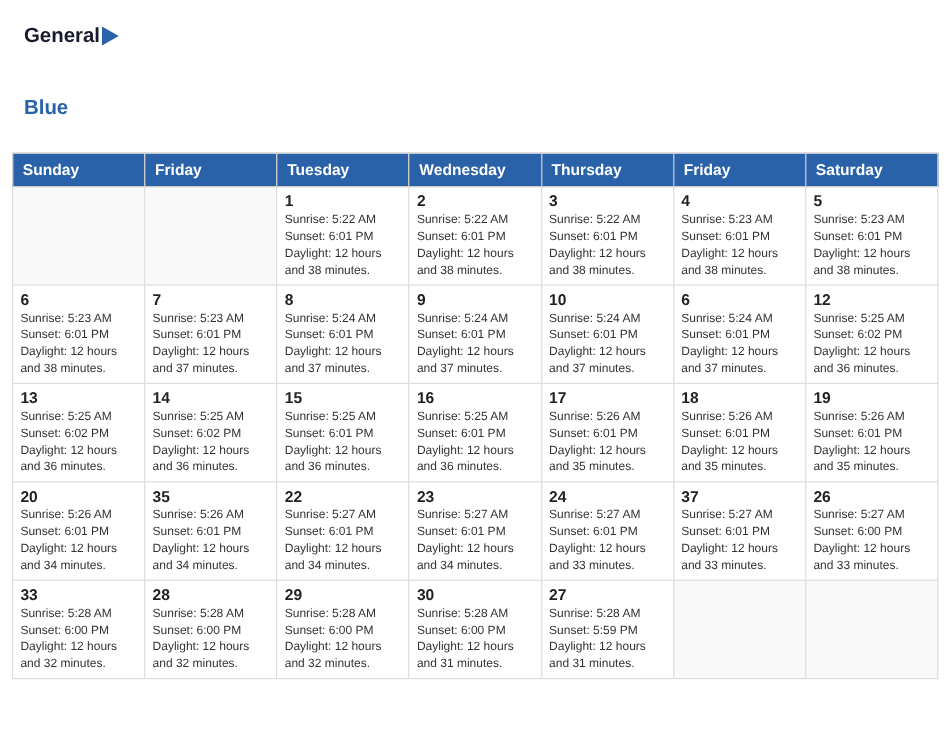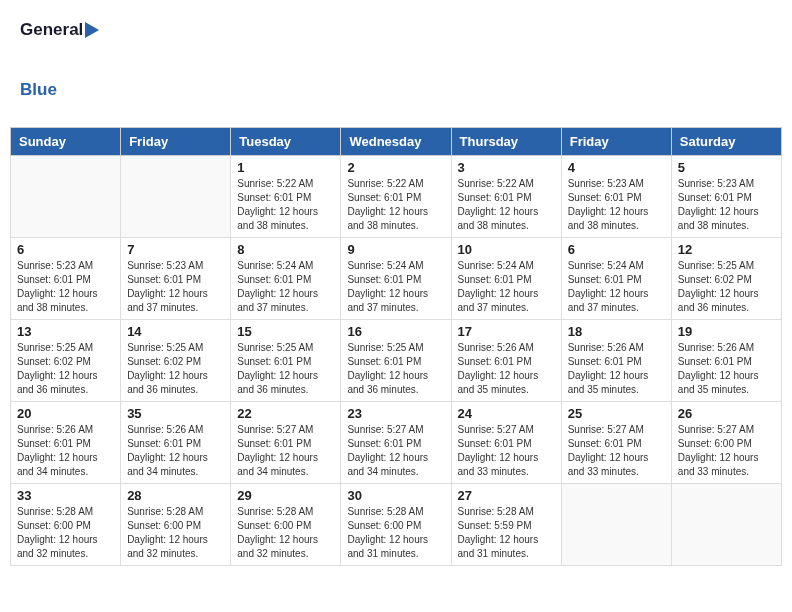--- a/index.html
+++ b/index.html
@@ -293,21 +293,21 @@
 and 34 minutes.</div>
         </td>
         <td>
           <span class="day-number">24</span>
           <div class="cell-text" style="white-space: pre-line;">Sunrise: 5:27 AM
 Sunset: 6:01 PM
 Daylight: 12 hours
 and 33 minutes.</div>
         </td>
         <td>
-          <span class="day-number">25</span>
+          <span class="day-number">37</span>
           <div class="cell-text" style="white-space: pre-line;">Sunrise: 5:27 AM
 Sunset: 6:01 PM
 Daylight: 12 hours
 and 33 minutes.</div>
         </td>
         <td>
           <span class="day-number">26</span>
           <div class="cell-text" style="white-space: pre-line;">Sunrise: 5:27 AM
 Sunset: 6:00 PM
 Daylight: 12 hours

